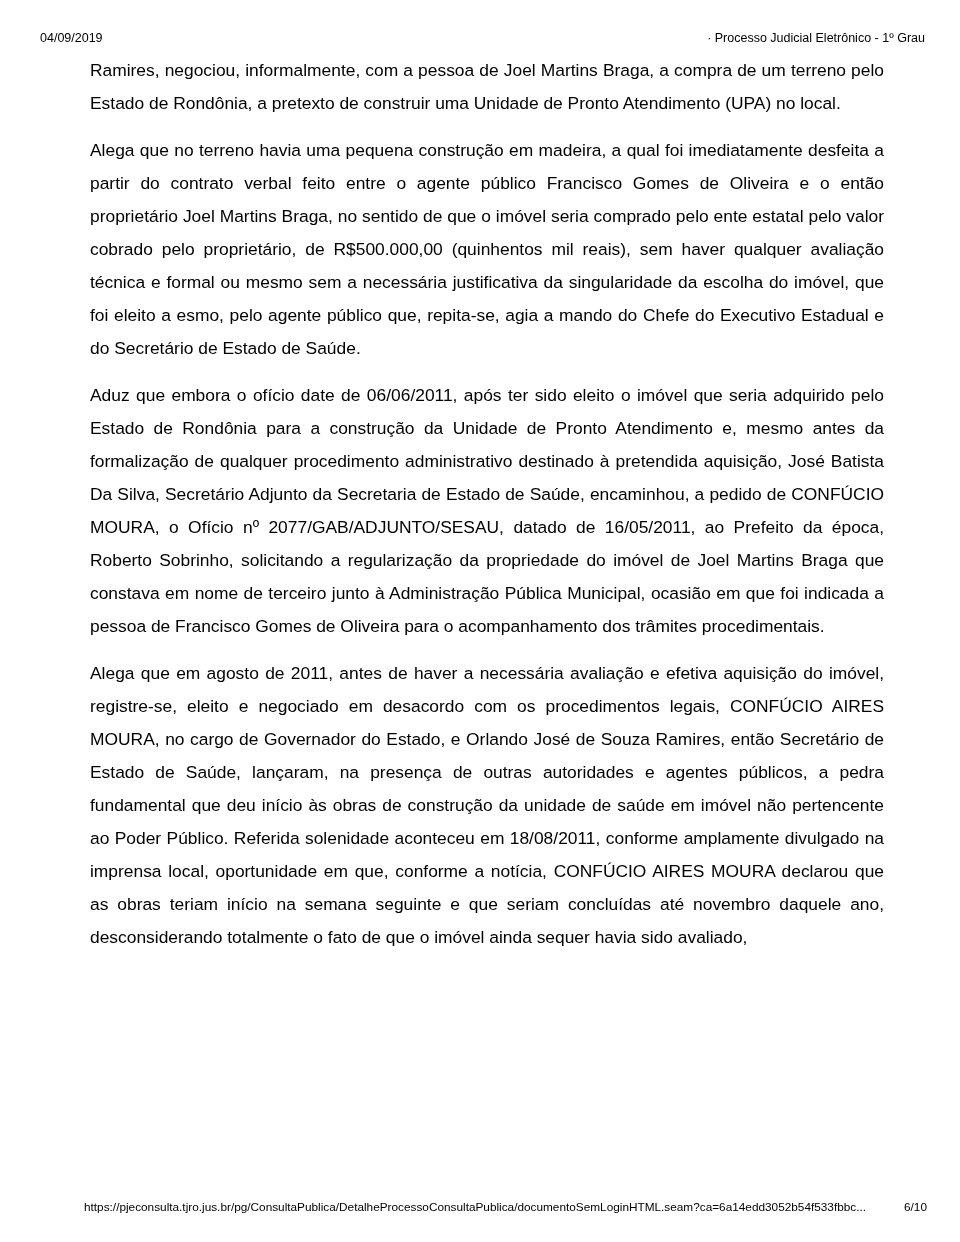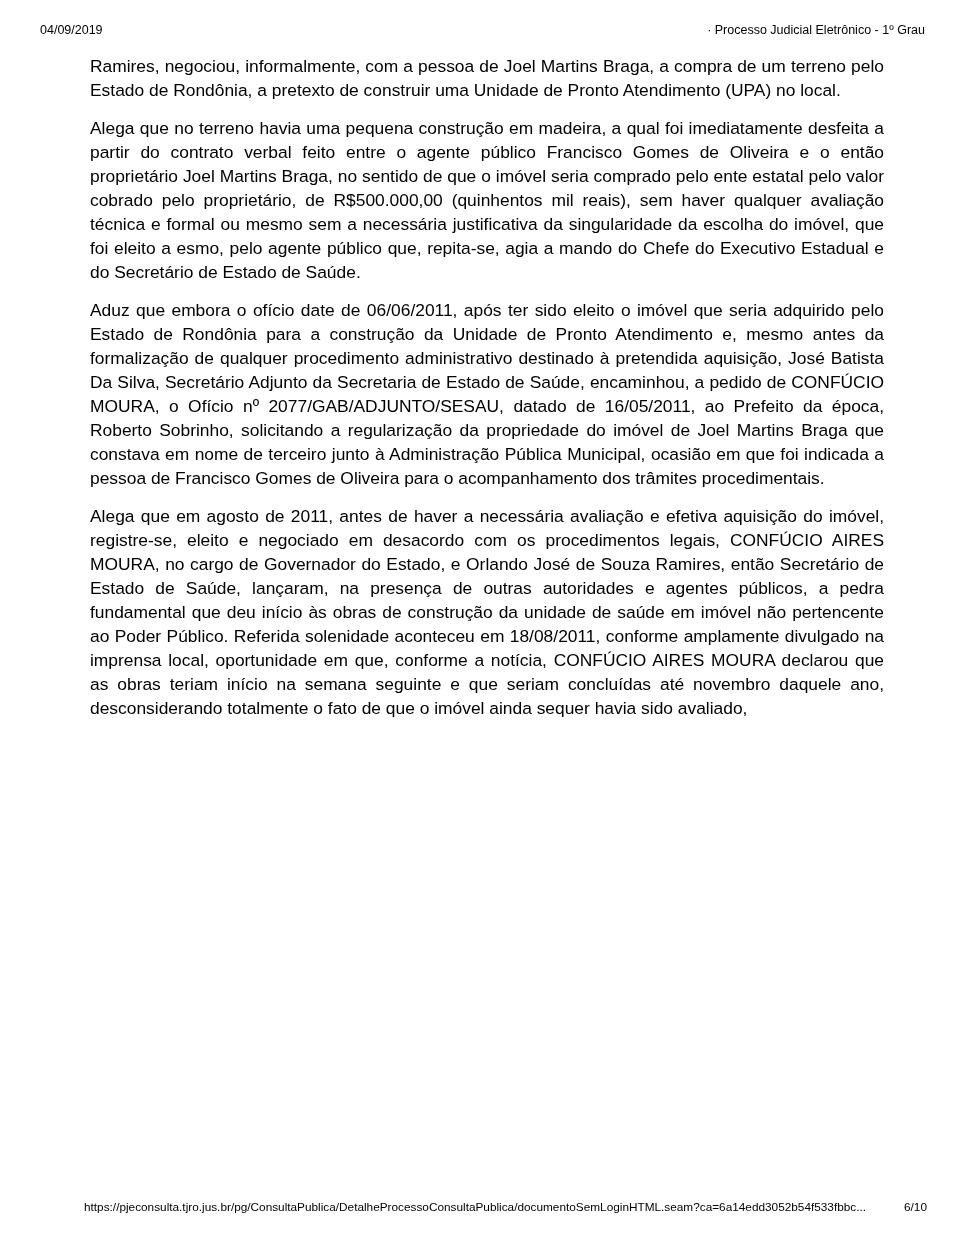--- a/index.html
+++ b/index.html
@@ -11,21 +11,21 @@
     position: relative;
     width: 960px;
     height: 1242px;
     background: #ffffff;
     color: #000000;
     font-family: "Liberation Sans", sans-serif;
     overflow: hidden;
   }
   .print-header {
     position: absolute;
-    top: 23px;
+    top: 31px;
     left: 40px;
     right: 35px;
     height: 16px;
     font-size: 12.5px;
     color: #000000;
   }
   .print-header .date {
     position: absolute;
     left: 0;
     top: 0;
@@ -41,21 +41,21 @@
   }
   .content {
     position: absolute;
     top: 54px;
     left: 90px;
     width: 794px;
   }
   .content p.para {
     margin: 0 0 14px 0;
     font-size: 17.4px;
-    line-height: 24px;
+    line-height: 33px;
     font-weight: 400;
     text-align: justify;
     text-justify: inter-word;
     color: #000000;
   }
   .print-footer {
     position: absolute;
     top: 1200px;
     left: 40px;
     right: 33px;

